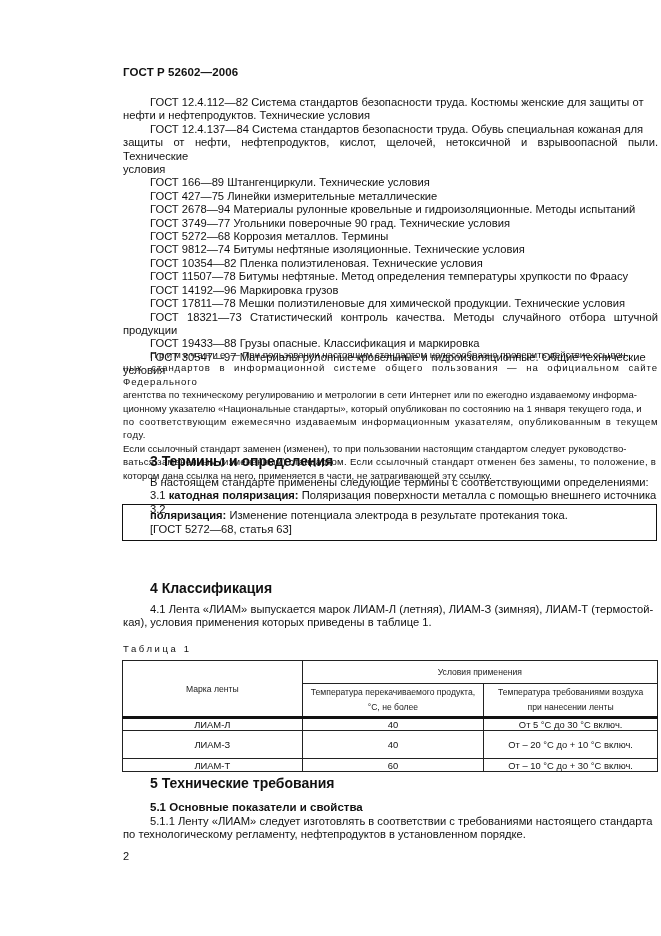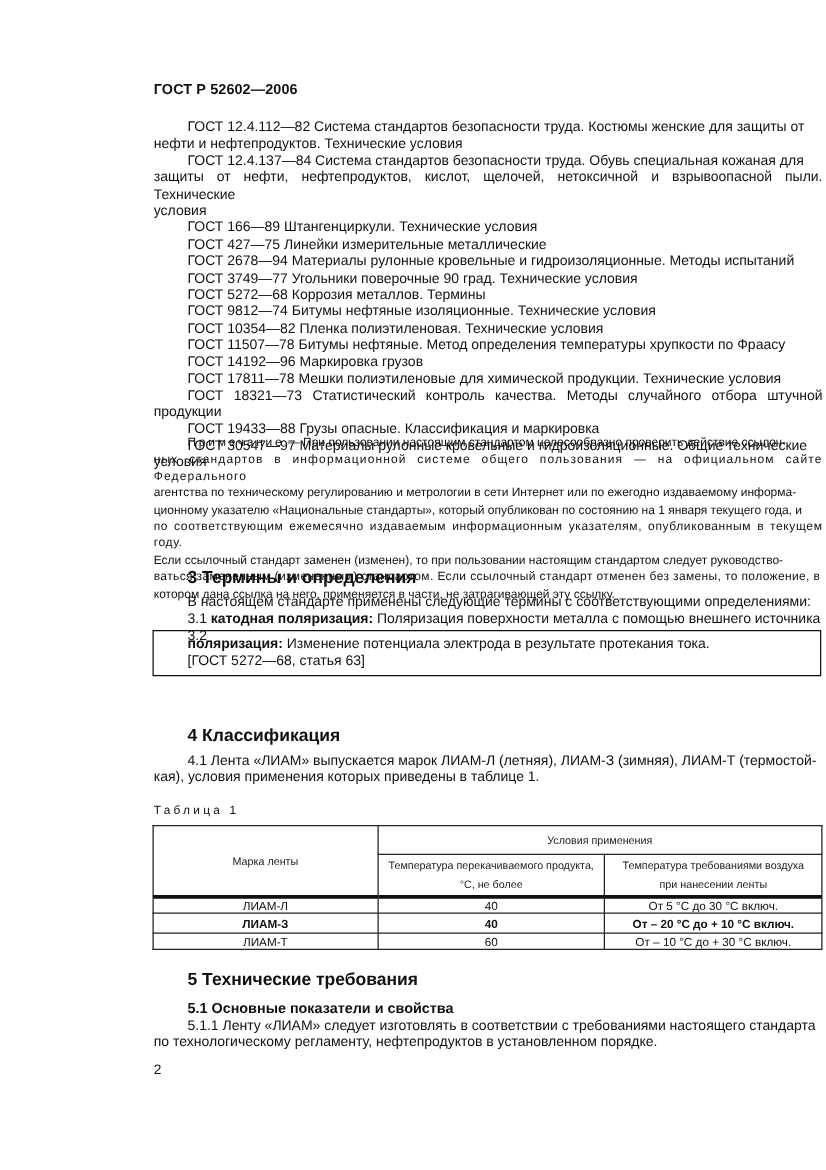--- a/index.html
+++ b/index.html
@@ -106,21 +106,21 @@
       <td style="line-height:15px;">
             <div>Температура требованиями воздуха</div>
             <div>при нанесении ленты</div>
           </td>
     </tr>
     <tr class="thick" style="height:13px;">
       <td>ЛИАМ-Л</td>
       <td>40</td>
       <td>От 5 °С до 30 °С включ.</td>
     </tr>
-    <tr style="height:16px;font-weight:bold;">
+    <tr style="height:28px;">
       <td>ЛИАМ-З</td>
       <td>40</td>
       <td>От – 20 °С до + 10 °С включ.</td>
     </tr>
     <tr style="height:13px;">
       <td>ЛИАМ-Т</td>
       <td>60</td>
       <td>От – 10 °С до + 30 °С включ.</td>
     </tr>
   </tbody>

